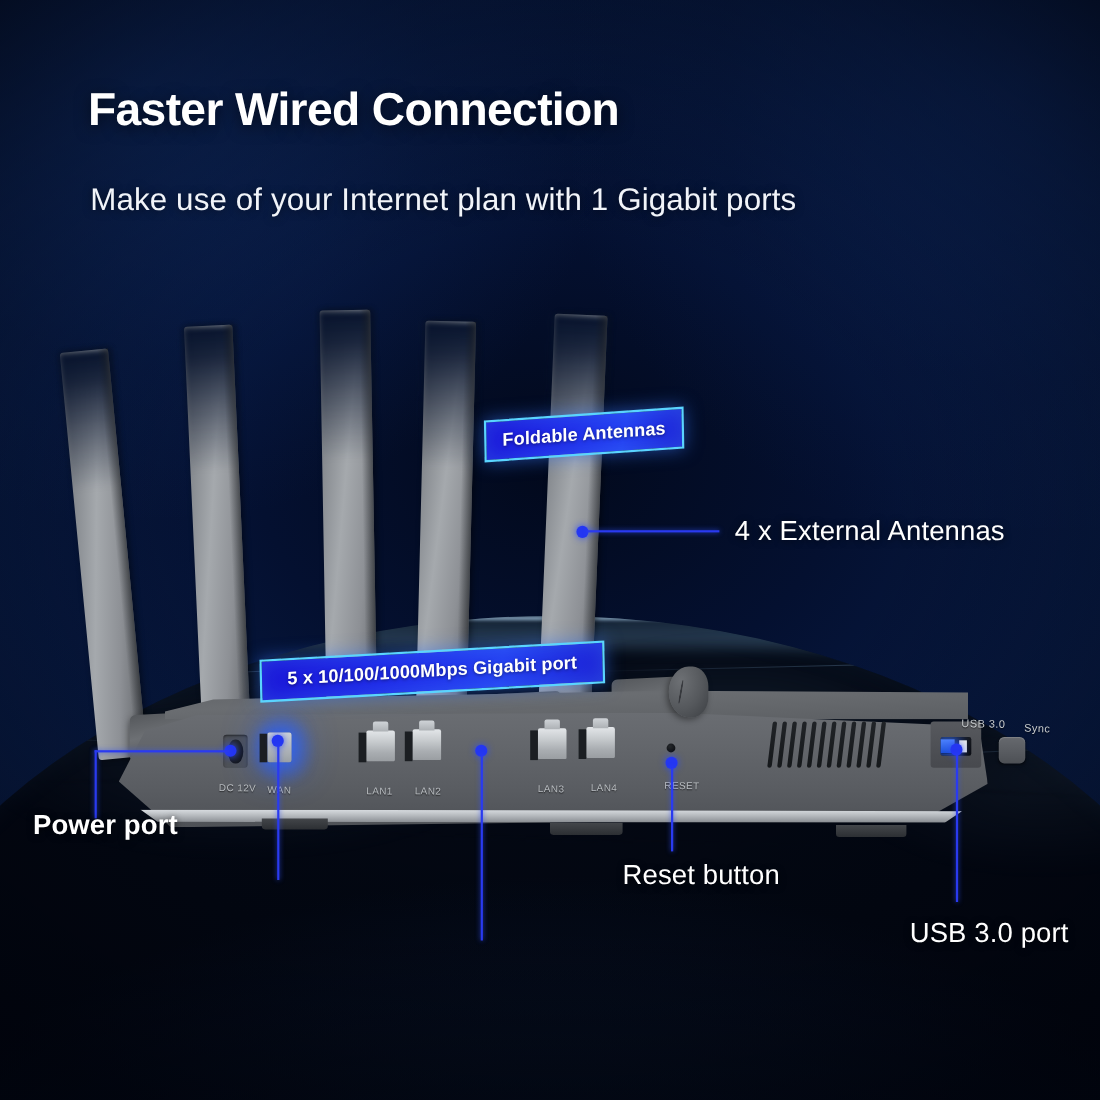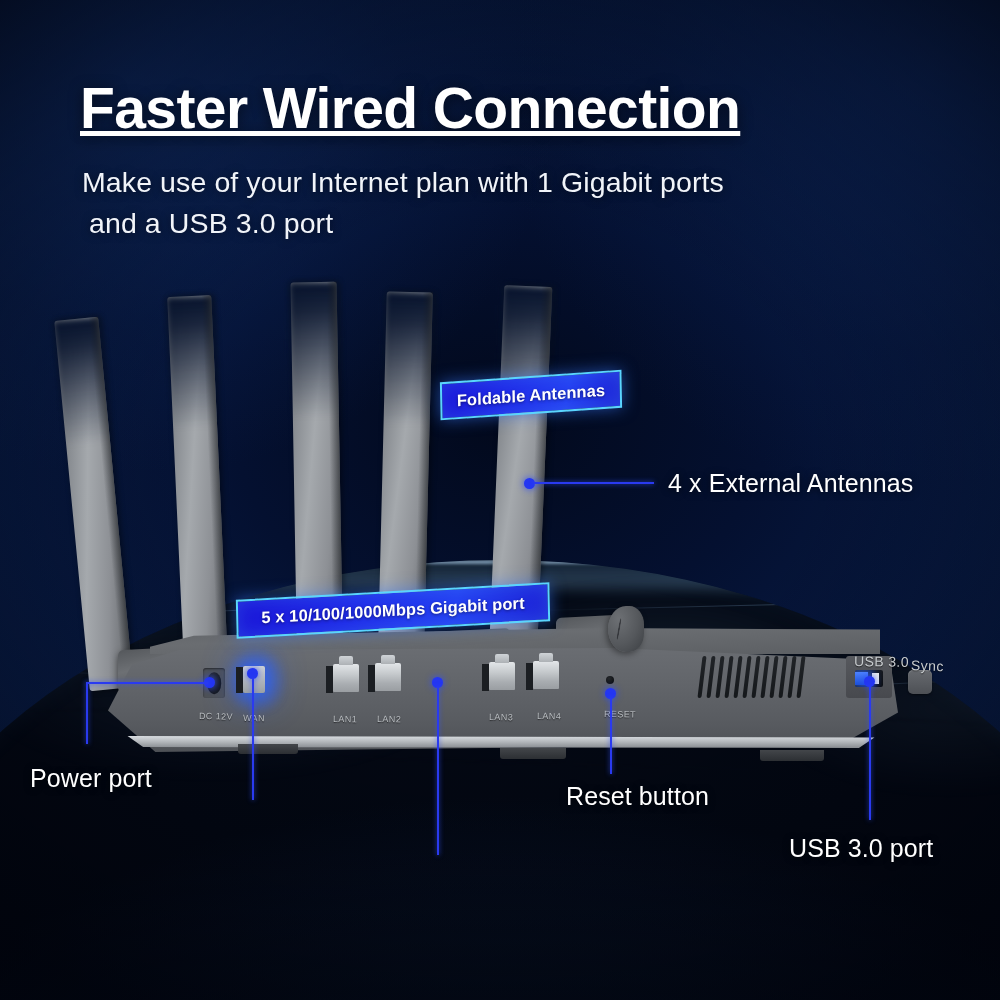--- a/index.html
+++ b/index.html
@@ -70,25 +70,24 @@
     filter:blur(6px);
   }
   .planet-dark{
     position:absolute;left:0;right:0;bottom:0;height:62%;
     background:linear-gradient(180deg,rgba(3,8,18,0) 0%,rgba(3,8,18,.55) 45%,rgba(2,5,13,.92) 100%);
   }
 
   
   .headline{
     position:absolute;left:80px;top:78px;
-    color:#fff;font-size:57px;font-weight:700;
+    color:#fff;font-size:42px;font-weight:700;
     letter-spacing:-.6px;line-height:1.06;
     white-space:nowrap;
     text-shadow:0 2px 14px rgba(0,0,0,.55);
-    text-decoration:underline;
   }
   .subline{
     position:absolute;left:82px;top:162px;
     color:#f1f4f9;font-size:28.5px;font-weight:400;
     line-height:1.45;letter-spacing:.1px;
     text-shadow:0 1px 8px rgba(0,0,0,.5);
   }
   .subline .l2{padding-left:7px;display:block;}
 
   
@@ -225,21 +224,21 @@
 
   
   .silk{
     position:absolute;
     color:#b9bdc1;font-size:9px;letter-spacing:.4px;
     font-family:"Liberation Sans", sans-serif;
     text-shadow:0 1px 1px rgba(0,0,0,.55);
     white-space:nowrap;
     transform-origin:left center;
   }
-  .silk.usb{color:#c6cacd;font-size:14px;}
+  .silk.usb{color:#c6cacd;font-size:10px;margin-left:20px;}
 
   
   .badge{
     position:absolute;
     border:2px solid #5ad4ff;
     background:linear-gradient(100deg,#1a16d8 0%,#1f2ae8 35%,#2440f2 70%,#1c22d6 100%);
     color:#fff;font-weight:700;
     white-space:nowrap;
     box-shadow:0 0 16px rgba(55,120,255,.55), inset 0 0 18px rgba(90,200,255,.22);
     display:flex;align-items:center;justify-content:center;
@@ -405,35 +404,34 @@
   <div class="badge" id="badge-foldable">Foldable Antennas</div>
   <div class="badge" id="badge-gigabit">5 x 10/100/1000Mbps Gigabit port</div>
 
   <div class="lead-dot" style="left:524px;top:478px;"></div>
   <div class="lead-line h" style="left:534px;top:482px;width:120px;"></div>
   <div class="callout-text" style="left:668px;top:469px;">4 x External Antennas</div>
 
   <div class="lead-dot" style="left:204px;top:677px;"></div>
   <div class="lead-line h" style="left:86px;top:682px;width:122px;"></div>
   <div class="lead-line v" style="left:86px;top:682px;height:62px;"></div>
-  <div class="callout-text" style="left:30px;top:764px;">Power port</div>
+  <div class="callout-text" style="left:30px;top:736px;font-weight:bold;">Power port</div>
 
   <div class="lead-dot" style="left:247px;top:668px;"></div>
   <div class="lead-line v" style="left:252px;top:678px;height:122px;"></div>
 
   <div class="lead-dot" style="left:432px;top:677px;"></div>
   <div class="lead-line v" style="left:437px;top:687px;height:168px;"></div>
 
   <div class="lead-dot" style="left:605px;top:688px;"></div>
   <div class="lead-line v" style="left:610px;top:698px;height:76px;"></div>
   <div class="callout-text" style="left:566px;top:782px;">Reset button</div>
 
   <div class="lead-dot" style="left:864px;top:676px;"></div>
   <div class="lead-line v" style="left:869px;top:686px;height:134px;"></div>
-  <div class="callout-text" style="left:789px;top:834px;">USB 3.0 port</div>
+  <div class="callout-text" style="left:827px;top:834px;">USB 3.0 port</div>
 
   <div class="headline">Faster Wired Connection</div>
   <div class="subline">
     <span>Make use of your Internet plan with 1 Gigabit ports</span>
-    <span class="l2">and a USB 3.0 port</span>
   </div>
 
 </div>
 
 </body></html>

